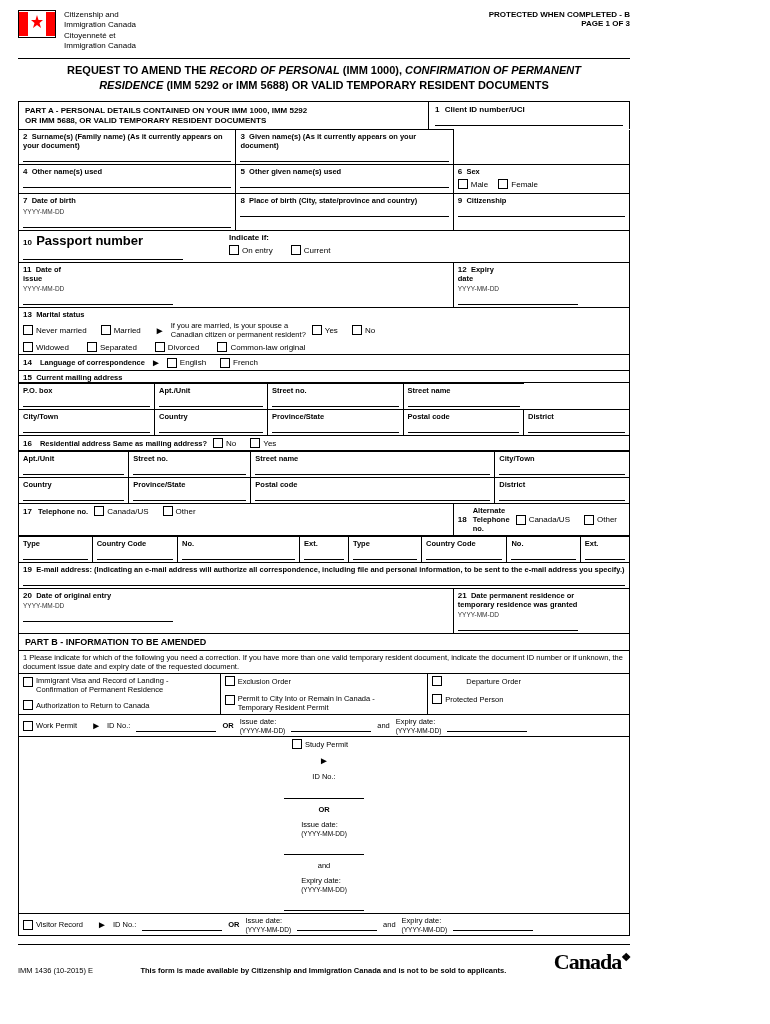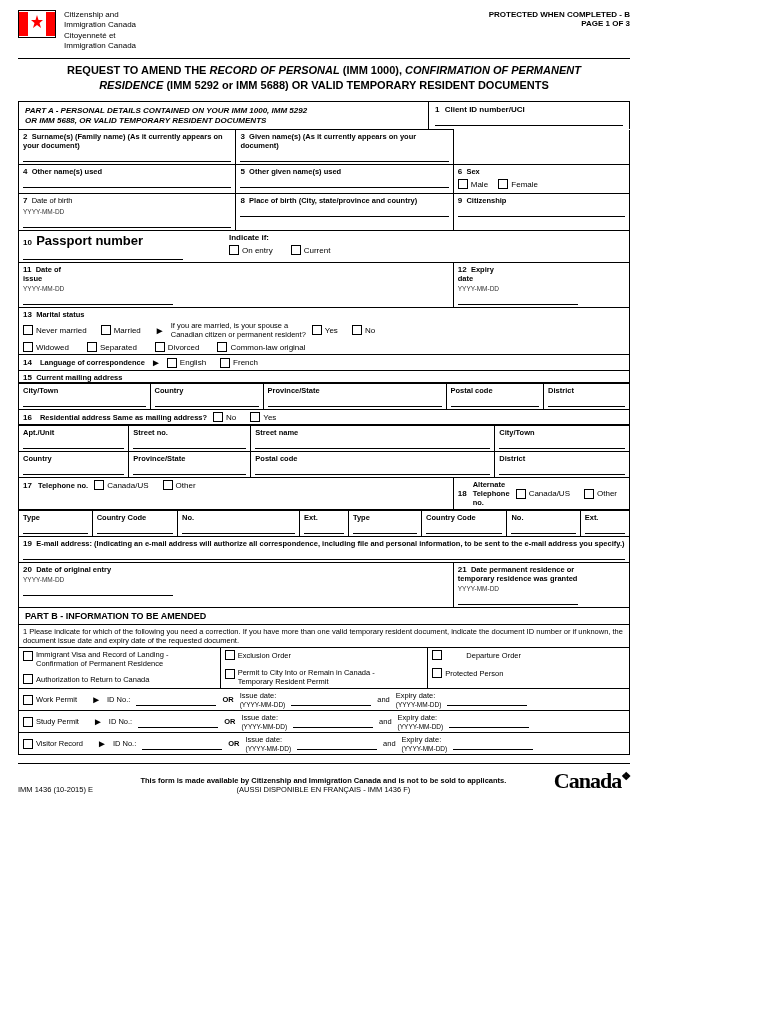--- a/index.html
+++ b/index.html
@@ -206,21 +206,21 @@
 
   <div class="top-divider"></div>
 
   <div class="form-title">
     <span>REQUEST TO AMEND THE <em>RECORD OF PERSONAL</em> (IMM 1000), <em>CONFIRMATION OF PERMANENT</em></span><br>
     <span><em>RESIDENCE</em> (IMM 5292 or IMM 5688) OR VALID TEMPORARY RESIDENT DOCUMENTS</span>
   </div>
 
   <div class="part-a-header">
     <div class="part-a-left">
-      <span style="white-space:pre-line;font-size:8px;font-weight:bold;font-style:italic;">PART A - PERSONAL DETAILS CONTAINED ON YOUR IMM 1000, IMM 5292
+      <span style="white-space:pre-line;font-size:8px;font-weight:bold;">PART A - PERSONAL DETAILS CONTAINED ON YOUR IMM 1000, IMM 5292
 OR IMM 5688, OR VALID TEMPORARY RESIDENT DOCUMENTS</span>
     </div>
     <div class="part-a-right">
       <span class="num-badge">1</span>
       <span style="font-size:8px;font-weight:bold;margin-left:3px;">Client ID number/UCI</span>
       <div class="field-line"></div>
     </div>
   </div>
 
   <table class="main-table">
@@ -262,21 +262,21 @@
             <span class="cb-box"></span>
             <span>Female</span>
           </label>
         </div>
       </td>
     </tr>
 
     <tr>
       <td style="width:27%">
         <span class="num-badge">7</span>
-        <span style="font-size:7.5px;font-weight:normal;margin-left:2px;">Date of birth</span>
+        <span style="font-size:7.5px;font-weight:bold;margin-left:2px;">Date of birth</span>
         <div style="margin-top:2px;">
           <span class="date-note">YYYY-MM-DD</span>
         </div>
         <div class="field-line"></div>
       </td>
       <td style="width:46%">
         <span class="num-badge">8</span>
         <span style="font-size:7.5px;font-weight:bold;margin-left:2px;">Place of birth (City, state/province and country)</span>
         <div class="field-line"></div>
       </td>
@@ -402,20 +402,38 @@
     <tr>
       <td colspan="3" style="padding-bottom:0;">
         <span class="num-badge">15</span>
         <span style="font-size:7.5px;font-weight:bold;margin-left:2px;">Current mailing address</span>
       </td>
     </tr>
     <tr>
       <td colspan="3" style="padding:0;">
         <table style="width:100%;border-collapse:collapse;">
           <tbody>
+                <tr>
+            <td style="border:none;border-right:1px solid #000;border-top:1px solid #000;width:18%;padding:2px 4px;">
+              <span style="font-size:7.5px;font-weight:bold;display:block;">P.O. box</span>
+              <div class="field-line"></div>
+            </td>
+            <td style="border:none;border-right:1px solid #000;border-top:1px solid #000;width:15%;padding:2px 4px;">
+              <span style="font-size:7.5px;font-weight:bold;display:block;">Apt./Unit</span>
+              <div class="field-line"></div>
+            </td>
+            <td style="border:none;border-right:1px solid #000;border-top:1px solid #000;width:18%;padding:2px 4px;">
+              <span style="font-size:7.5px;font-weight:bold;display:block;">Street no.</span>
+              <div class="field-line"></div>
+            </td>
+            <td style="border:none;border-top:1px solid #000;padding:2px 4px;">
+              <span style="font-size:7.5px;font-weight:bold;display:block;">Street name</span>
+              <div class="field-line"></div>
+            </td>
+          </tr>
           <tr>
             <td style="border:none;border-right:1px solid #000;border-top:1px solid #000;padding:2px 4px;">
               <span style="font-size:7.5px;font-weight:bold;display:block;">City/Town</span>
               <div class="field-line"></div>
             </td>
             <td style="border:none;border-right:1px solid #000;border-top:1px solid #000;padding:2px 4px;">
               <span style="font-size:7.5px;font-weight:bold;display:block;">Country</span>
               <div class="field-line"></div>
             </td>
             <td style="border:none;border-right:1px solid #000;border-top:1px solid #000;padding:2px 4px;">
@@ -675,21 +693,21 @@
             <span style="font-size:7.5px;">Expiry date:</span>
             <span style="font-size:6.5px;">(YYYY-MM-DD)</span>
           </div>
           <div class="field-line" style="width:80px;display:inline-block;"></div>
         </div>
       </td>
     </tr>
 
     <tr>
       <td colspan="3">
-        <div style="display:flex;align-items:center;gap:6px;flex-wrap:wrap;">
+        <div style="display:flex;align-items:center;gap:6px;flex-wrap:wrap;flex-direction:column;">
           <label class="checkbox-inline">
             <span class="cb-box"></span>
             <span style="font-size:7.5px;">Study Permit</span>
           </label>
           <span class="arrow-right">►</span>
           <span style="font-size:7.5px;">ID No.:</span>
           <div class="field-line" style="width:80px;display:inline-block;"></div>
           <span style="font-size:7.5px;font-weight:bold;">OR</span>
           <div style="display:flex;flex-direction:column;gap:1px;">
             <span style="font-size:7.5px;">Issue date:</span>
@@ -733,18 +751,17 @@
     </tr>
   </tbody>
     </table>
 
   <div class="footer-bar">
     <div class="footer-left">
       <div>IMM 1436 (10-2015) E</div>
     </div>
     <div class="footer-center">
       <div style="font-weight:bold;">This form is made available by Citizenship and Immigration Canada and is not to be sold to applicants.</div>
-      <div>(AUSSI DISPONIBLE EN FRANÇAIS - IMM 1436 F)</div>
     </div>
     <div class="canada-wordmark"><span style="font-family:Georgia,serif;font-size:22px;font-weight:bold;letter-spacing:-1px;">Canad<span style="font-size:22px;">a</span><sup style="font-size:11px;vertical-align:super;">❖</sup></span></div>
   </div>
 
 </div>
 
 </body></html>

